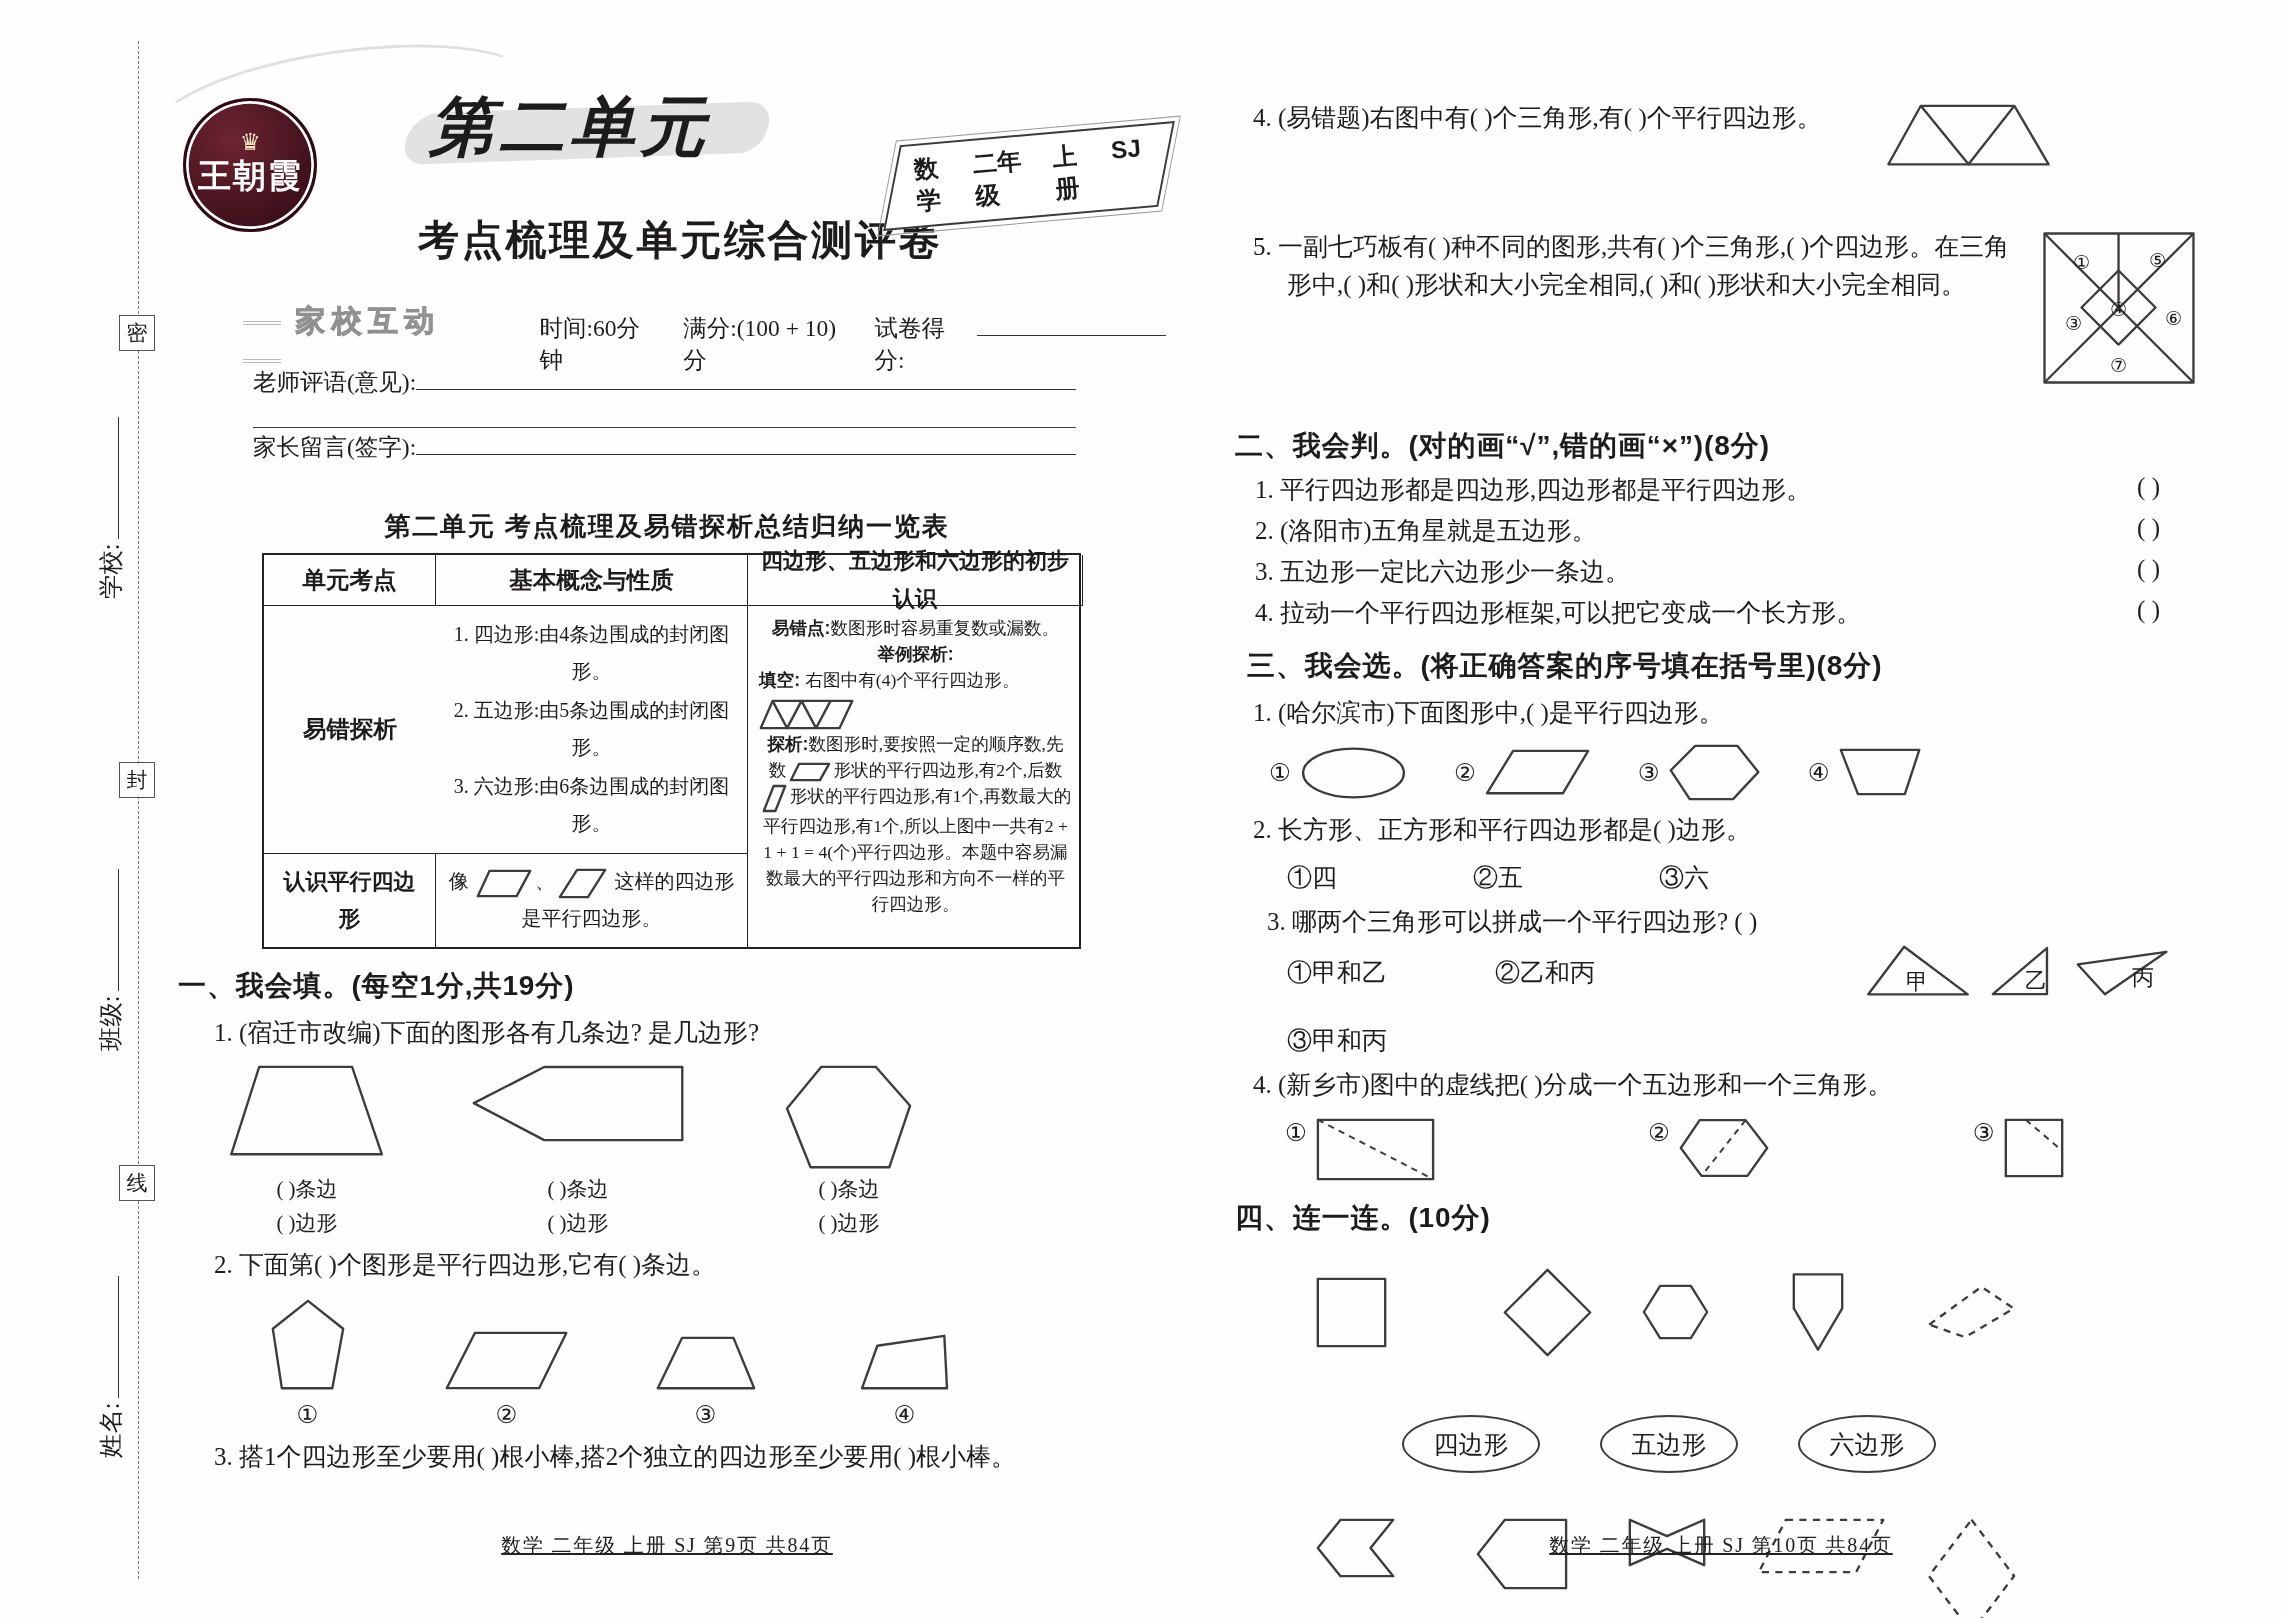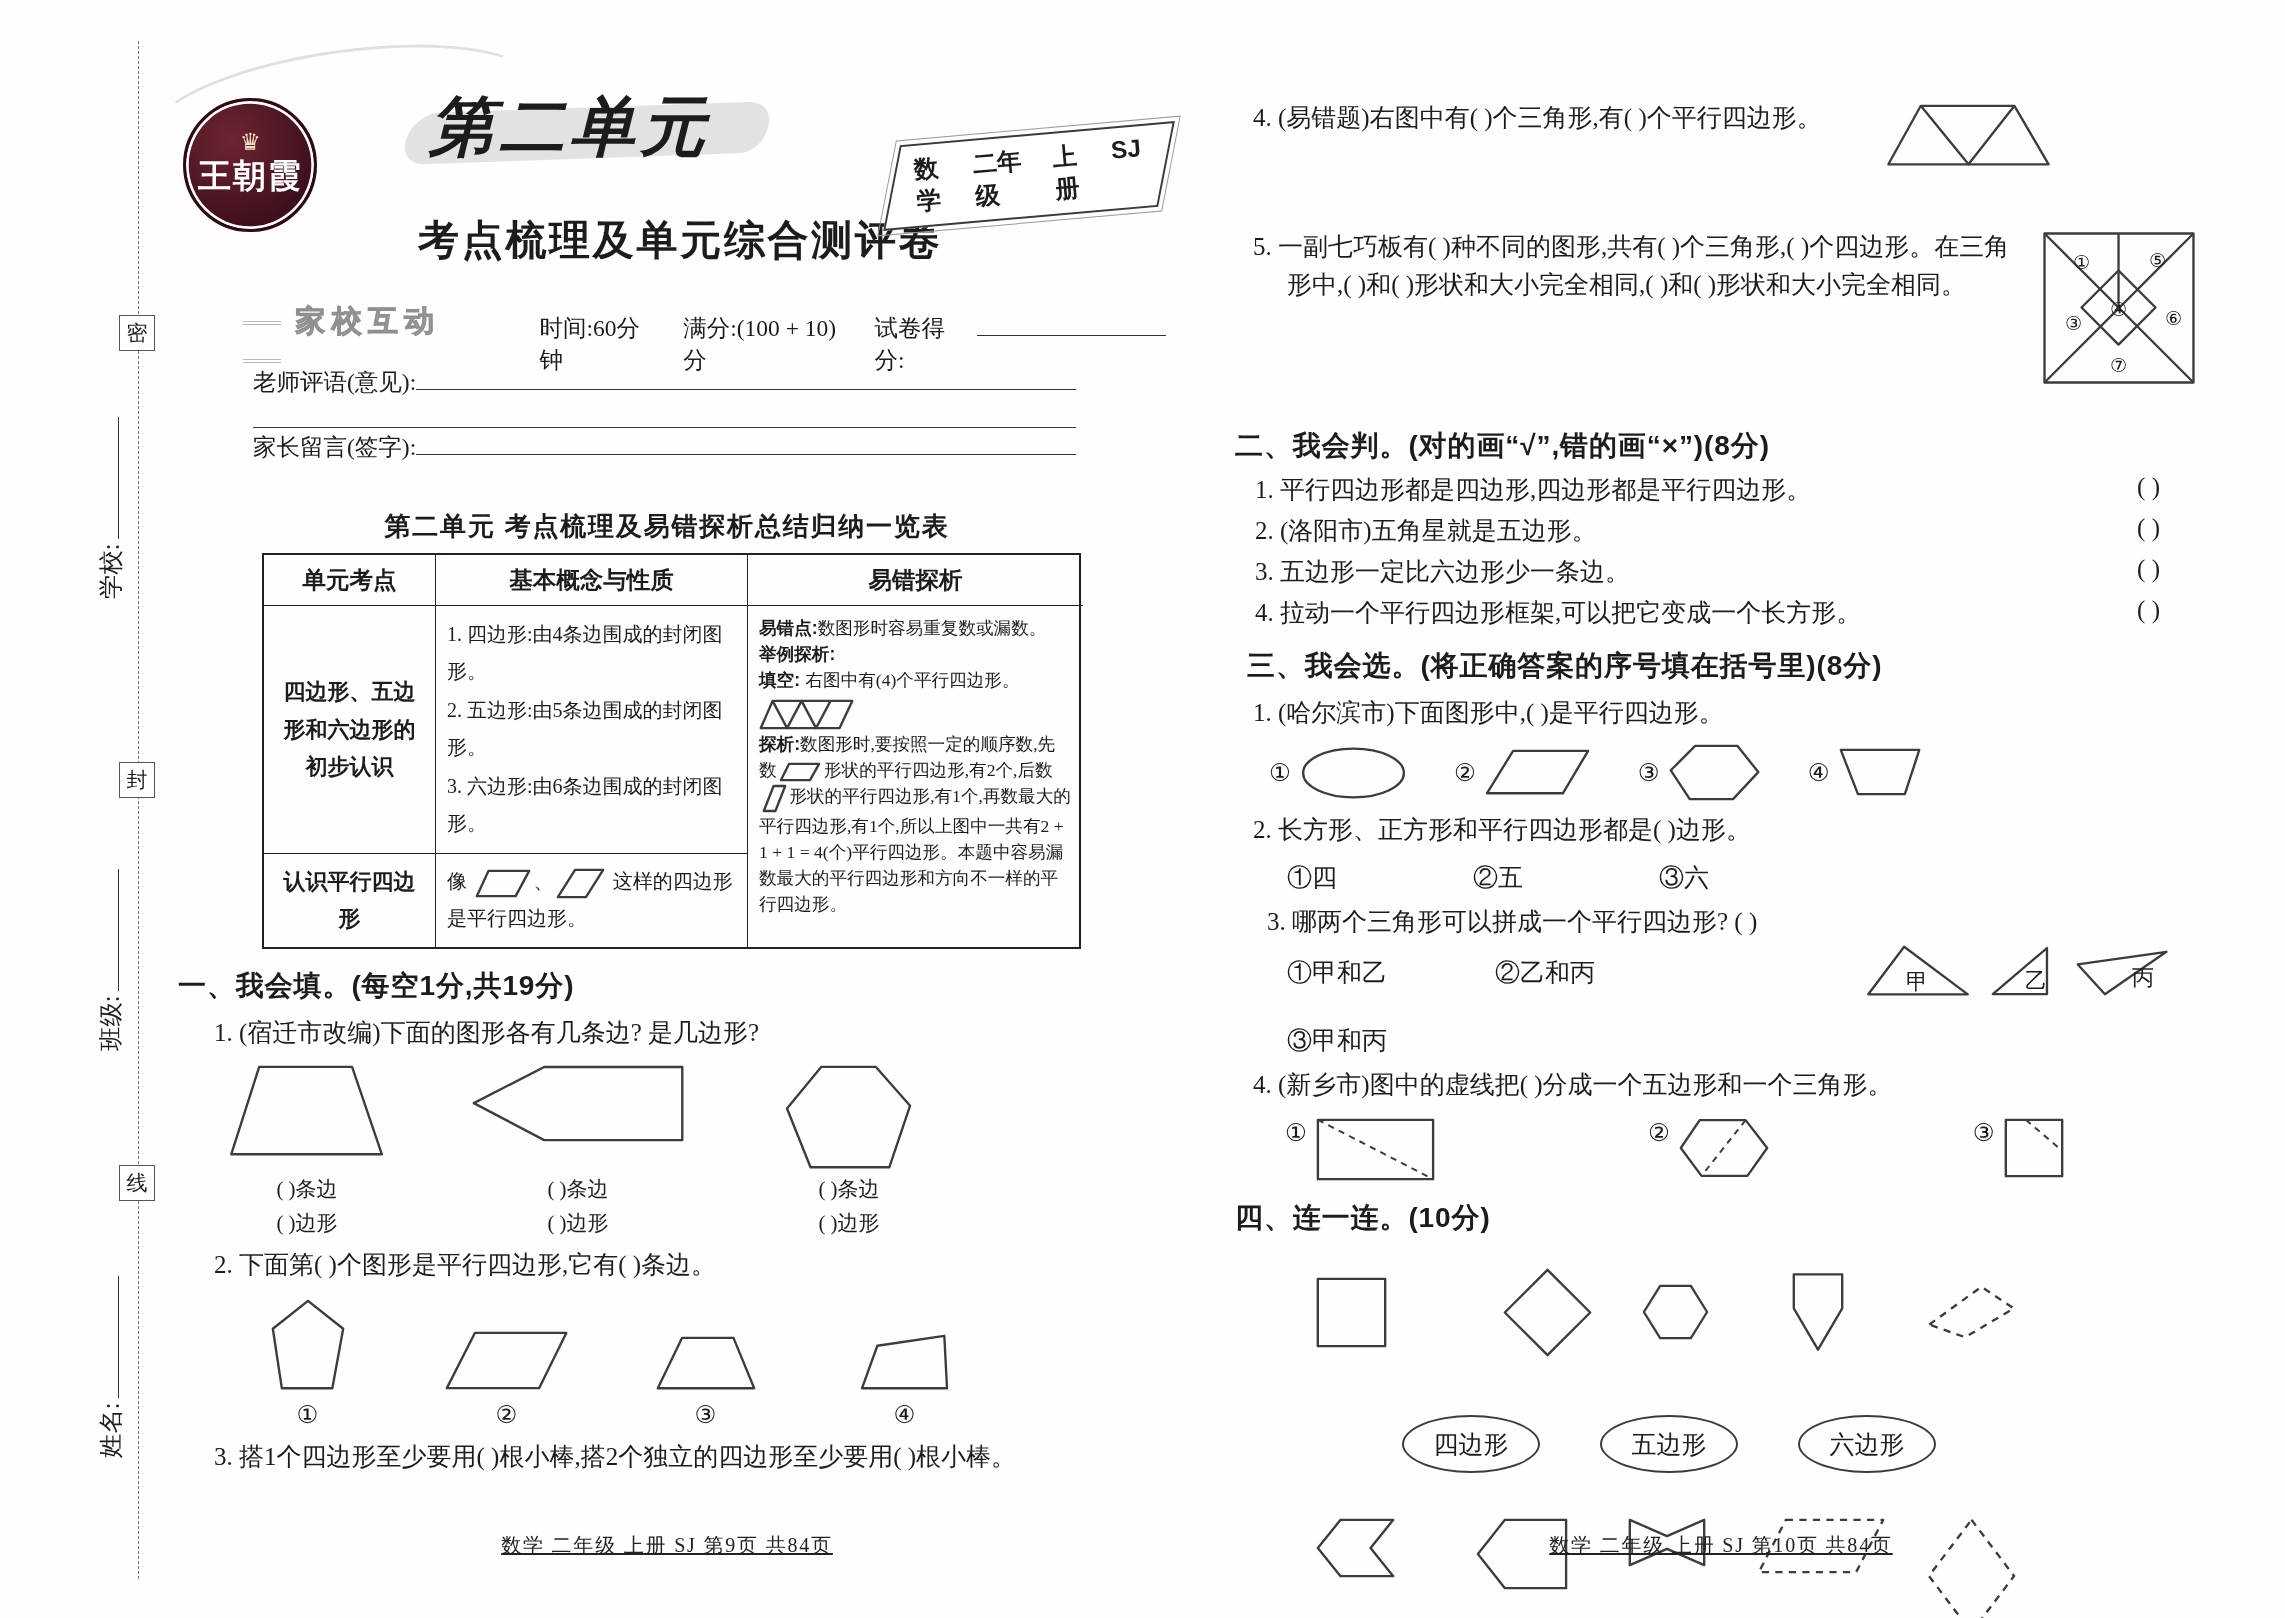--- a/index.html
+++ b/index.html
@@ -65,21 +65,21 @@
   .crow { display:flex; align-items:baseline; height:38px; }
   .crow .uline { flex:1; }
   .rule-line { border-bottom:1.8px solid #3b3b3b; height:23.5px; margin-bottom:3.6px; }
 
   
   .table-title { text-align:center; margin:12.7px 0 9px 0; font-size:26px; font-weight:bold;
                  letter-spacing:1.8px; font-family:"Liberation Sans","DejaVu Sans",sans-serif; }
   .ktable { margin-left:95px; width:819px; display:grid;
             grid-template-columns:172px 312px 335px; grid-template-rows:51px auto auto;
             border:2.3px solid #222; }
-  .cell { border-right:1.8px solid #222; border-bottom:1.8px solid #222; padding:9px 11px; }
+  .cell { border-right:1.8px solid #222; border-bottom:1.8px solid #222; padding:9px 11px;text-align:center; }
   .cell.head { display:flex; align-items:center; justify-content:center; font-weight:bold; font-size:23.5px;
                font-family:"Liberation Sans","DejaVu Sans",sans-serif; padding:3.6px; }
   .cell.topic { display:flex; align-items:center; justify-content:center; text-align:center;
                 font-weight:bold; font-size:22px; line-height:1.7;
                 font-family:"Liberation Sans","DejaVu Sans",sans-serif; }
   .cell.no-r { border-right:none; }
   .cell.no-b { border-bottom:none; }
   .cell.concepts { font-size:20px; line-height:1.85; }
   .cell.concepts p { margin:1.8px 0; }
   .cell.analysis { grid-column:3; grid-row:2 / 4; font-size:17.6px; line-height:1.48; }
@@ -205,23 +205,23 @@
           <span>家长留言(签字):</span>
           <span class="uline"></span>
         </div>
       </div>
     </div>
 
     <h3 class="table-title">第二单元 考点梳理及易错探析总结归纳一览表</h3>
     <div class="ktable">
       <div class="cell head">单元考点</div>
       <div class="cell head">基本概念与性质</div>
+      <div class="cell topic">四边形、五边形和六边形的初步认识</div>
+
       <div class="cell head no-r">易错探析</div>
-
-      <div class="cell topic">四边形、五边形和六边形的初步认识</div>
       <div class="cell concepts">
         <p>1. 四边形:由4条边围成的封闭图形。</p>
         <p>2. 五边形:由5条边围成的封闭图形。</p>
         <p>3. 六边形:由6条边围成的封闭图形。</p>
       </div>
 
       <div class="cell analysis no-r no-b">
         <p>
           <span class="an-label">易错点:</span><span>数图形时容易重复数或漏数。</span>
         </p>

